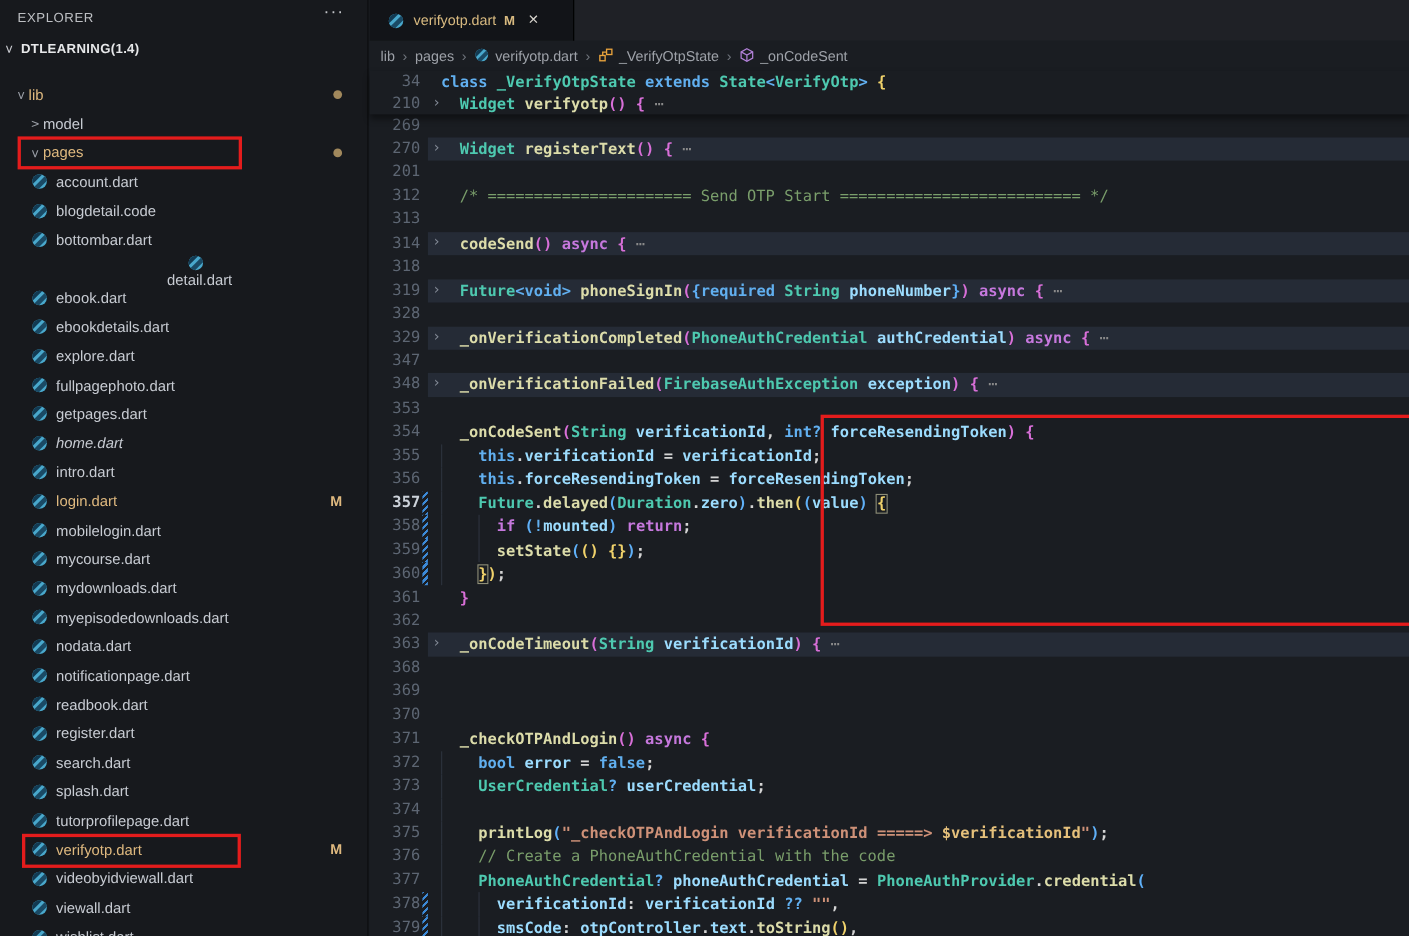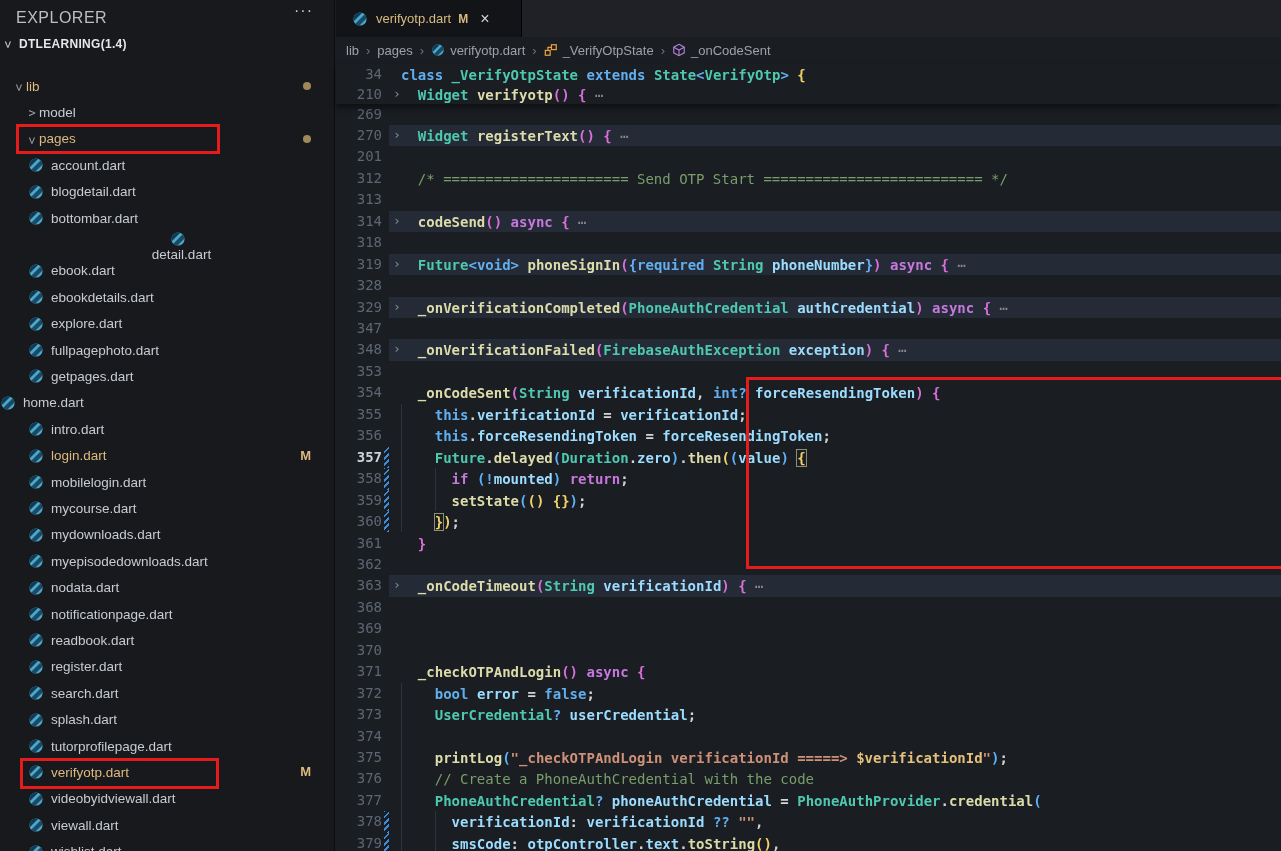--- a/index.html
+++ b/index.html
@@ -4,21 +4,21 @@
 <style>
   * { margin:0; padding:0; box-sizing:border-box; }
   html,body { width:1281px; height:851px; overflow:hidden; background:#1a1d22;
               font-family:"Liberation Sans", sans-serif; }
   #app { position:relative; width:1281px; height:851px; overflow:hidden; }
 
   
   #sidebar { position:absolute; left:0; top:0; width:335px; height:851px;
              background:#17191d; border-right:1px solid #0b0c0e; overflow:hidden; }
   #exp-header { position:absolute; left:0; top:0; width:335px; height:30px; }
-  #exp-title { position:absolute; left:16px; top:9px; font-size:16px; letter-spacing:.5px;
+  #exp-title { position:absolute; left:16px; top:9px; font-size:12px; letter-spacing:.5px;
                color:#bdbfc3; }
   #exp-actions { position:absolute; right:22px; top:2px; font-size:16px; color:#c3c5c9;
                  letter-spacing:1px; cursor:pointer; }
   #section-row { position:absolute; left:0; top:33px; width:335px; height:24px; }
   #section-chev { position:absolute; left:4px; top:4px; color:#c9cbd0; }
   #section-title { position:absolute; left:19px; top:4px; font-size:12px; font-weight:bold;
                    color:#e6e7e9; letter-spacing:.3px; }
   .chev { display:inline-block; font-family:"DejaVu Sans Mono",monospace; font-size:12px;
           color:#9a9ea6; transform-origin:50% 55%; }
   .chev.open { transform:rotate(90deg); }
@@ -129,21 +129,21 @@
                 <clipPath id="c16">
                   <circle cx="8" cy="8" r="6.6"></circle>
                 </clipPath>
               </defs>
               <circle cx="8" cy="8" r="6.6" fill="#49a8cc"></circle>
               <g clip-path="url(#c16)">
                 <path d="M-1 7 L9 -3 L12 0 L2 10 Z" fill="#123a52"></path>
                 <path d="M4 18 L18 4 L15 1 L1 15 Z" fill="#123a52" opacity="0.85"></path>
               </g>
             </svg></span>
-          <span class="tlabel">blogdetail.dart</span>
+          <span class="tlabel">blogdetail.code</span>
         </div>
         <div class="trow" style="top: 205px; padding-left: 28px;">
           <span class="ficon"><svg viewBox="0 0 16 16" width="16" height="16">
               <defs>
                 <clipPath id="c16">
                   <circle cx="8" cy="8" r="6.6"></circle>
                 </clipPath>
               </defs>
               <circle cx="8" cy="8" r="6.6" fill="#49a8cc"></circle>
               <g clip-path="url(#c16)">
@@ -236,21 +236,21 @@
                 </clipPath>
               </defs>
               <circle cx="8" cy="8" r="6.6" fill="#49a8cc"></circle>
               <g clip-path="url(#c16)">
                 <path d="M-1 7 L9 -3 L12 0 L2 10 Z" fill="#123a52"></path>
                 <path d="M4 18 L18 4 L15 1 L1 15 Z" fill="#123a52" opacity="0.85"></path>
               </g>
             </svg></span>
           <span class="tlabel">getpages.dart</span>
         </div>
-        <div class="trow" style="top: 389.8px; ">
+        <div class="trow" style="top: 389.8px; padding-left: 28px; font-style: italic;">
           <span class="ficon"><svg viewBox="0 0 16 16" width="16" height="16">
               <defs>
                 <clipPath id="c16">
                   <circle cx="8" cy="8" r="6.6"></circle>
                 </clipPath>
               </defs>
               <circle cx="8" cy="8" r="6.6" fill="#49a8cc"></circle>
               <g clip-path="url(#c16)">
                 <path d="M-1 7 L9 -3 L12 0 L2 10 Z" fill="#123a52"></path>
                 <path d="M4 18 L18 4 L15 1 L1 15 Z" fill="#123a52" opacity="0.85"></path>

